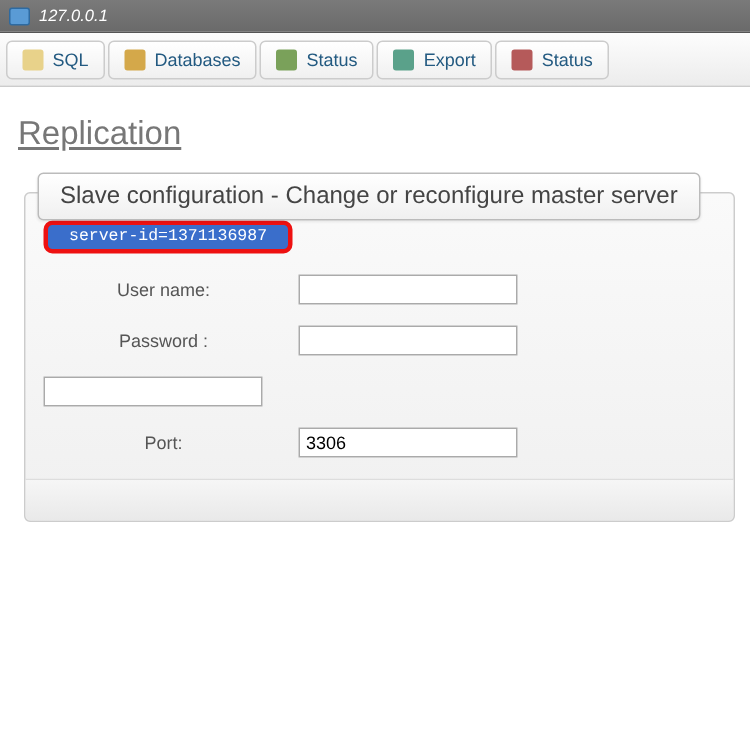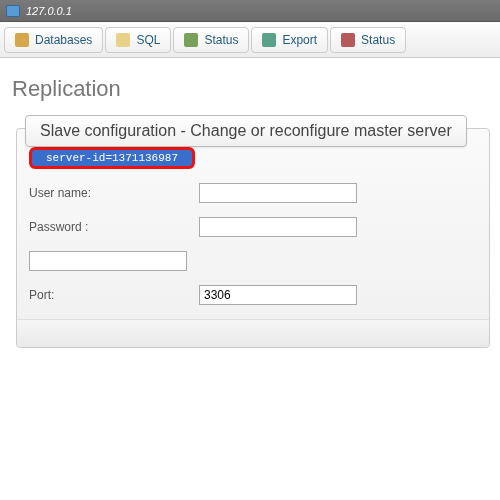--- a/index.html
+++ b/index.html
@@ -58,20 +58,21 @@
   }
   .content {
     padding: 18px 10px 10px 10px;
   }
   h2.page-title {
     font-size: 22px;
     color: #777;
     font-weight: normal;
     margin-bottom: 26px;
     margin-left: 2px;
+    text-decoration: underline;
   }
   .panel {
     border: 1px solid #ccc;
     border-radius: 4px;
     background: linear-gradient(#fafafa, #f0f0f0);
     padding: 18px 12px 12px 12px;
     position: relative;
     margin-left: 6px;
   }
   .panel-tab {
@@ -102,28 +103,28 @@
     font-size: 11px;
     margin-bottom: 14px;
   }
   .form-row {
     display: flex;
     align-items: center;
     margin-bottom: 14px;
   }
   .form-row label {
     width: 170px;
-    text-align: left;
+    text-align: center;
     color: #555;
     font-size: 12px;
     padding-right: 10px;
   }
   .form-row input[type=text],
   .form-row input[type=password] {
-    width: 158px;
+    width: 146px;
     height: 20px;
     border: 1px solid #aaa;
     background: #fff;
     padding: 1px 4px;
     font-size: 12px;
   }
   .footer-bar {
     height: 28px;
     background: linear-gradient(#f6f6f6, #e9e9e9);
     border-top: 1px solid #ddd;
@@ -141,28 +142,28 @@
 </head>
 <body>
 
 <div class="topbar">
   <span class="server-icon"></span>
   <span>127.0.0.1</span>
 </div>
 
 <div class="toolbar">
   <div class="toolbar-btn">
+    <span class="icon ico-sql"></span>
+    <span>SQL</span>
+  </div>
+  <div class="toolbar-btn">
     <span class="icon ico-db"></span>
     <span>Databases</span>
   </div>
   <div class="toolbar-btn">
-    <span class="icon ico-sql"></span>
-    <span>SQL</span>
-  </div>
-  <div class="toolbar-btn">
     <span class="icon ico-status"></span>
     <span>Status</span>
   </div>
   <div class="toolbar-btn">
     <span class="icon ico-export"></span>
     <span>Export</span>
   </div>
   <div class="toolbar-btn">
     <span class="icon ico-import"></span>
     <span>Status</span>

